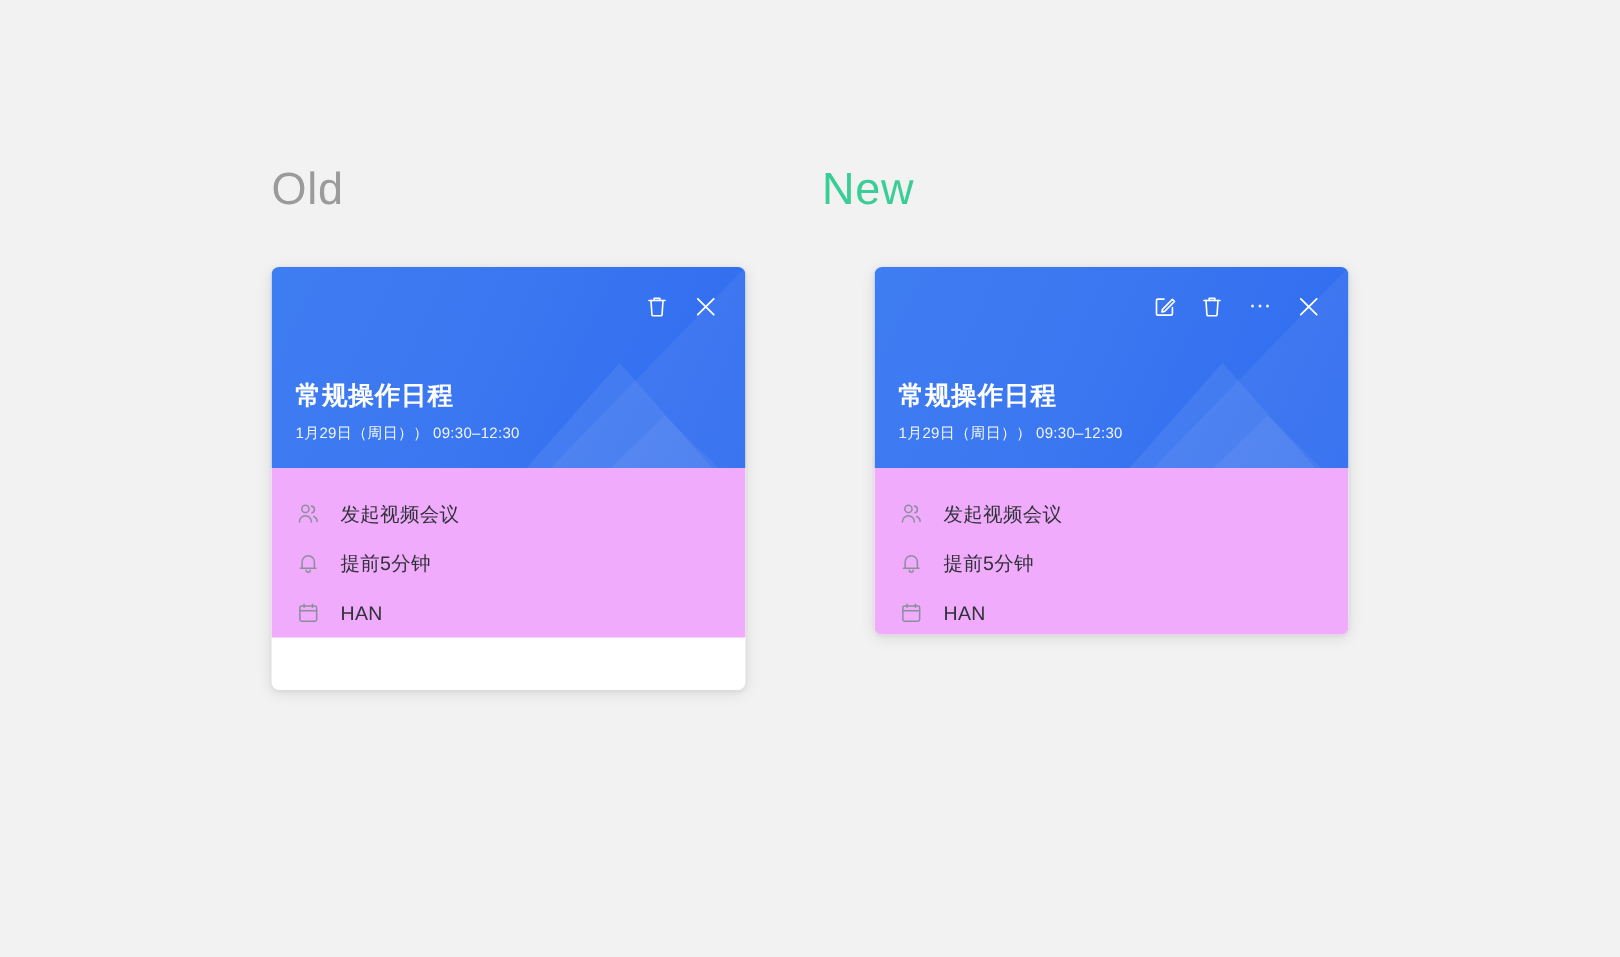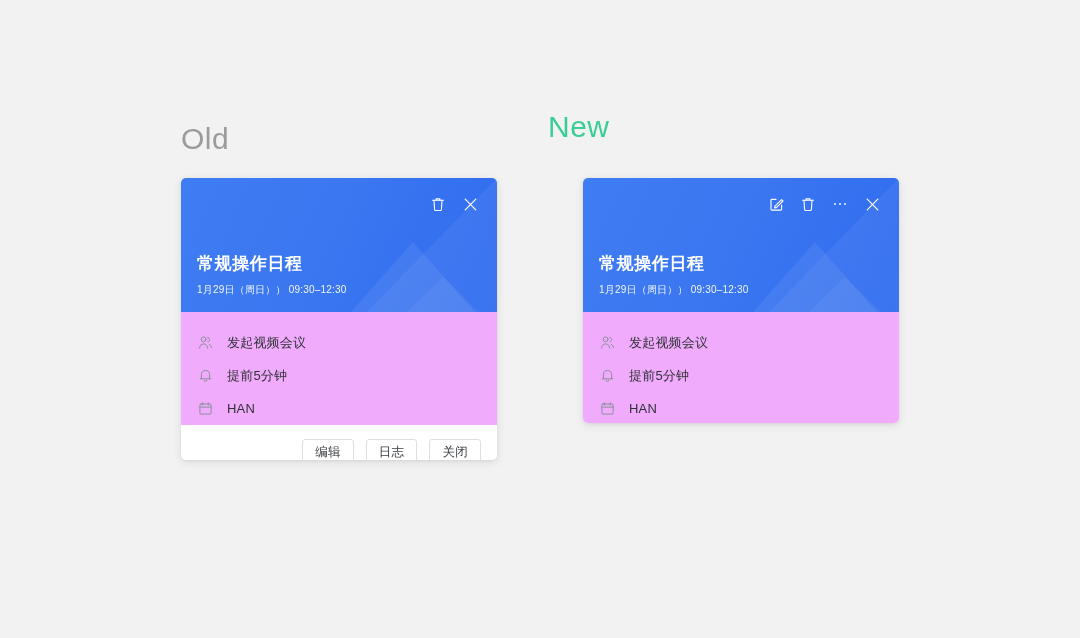--- a/index.html
+++ b/index.html
@@ -24,21 +24,21 @@
   .section-label {
     position: absolute;
     font-size: 30px;
     font-weight: 400;
     letter-spacing: 0.5px;
     line-height: 1;
     white-space: nowrap;
   }
   .label-old {
     left: 181px;
-    top: 124px;
+    top: 112px;
     color: #9b9b9b;
   }
   .label-new {
     left: 548px;
     top: 112px;
     color: #3ace96;
   }
 
   
   .card {
@@ -263,25 +263,20 @@
             <rect x="1.9" y="3" width="11.2" height="10.1" rx="1.1"></rect>
             <path d="M1.9 6.1h11.2"></path>
             <path d="M4.7 1.8v2.1M10.3 1.8v2.1"></path>
           </svg>
         </span>
         <span class="row-text">HAN</span>
       </div>
 
     </div>
 
-    <div class="card-footer">
-      <button class="btn">编辑</button>
-      <button class="btn">日志</button>
-      <button class="btn">关闭</button>
-    </div>
 
   </div>
 
   <div class="section-label label-new">New</div>
 
   <div class="card card-new">
 
     <div class="card-header">
       <div class="deco">
         <svg viewBox="0 0 316 130" preserveAspectRatio="none" aria-hidden="true">

